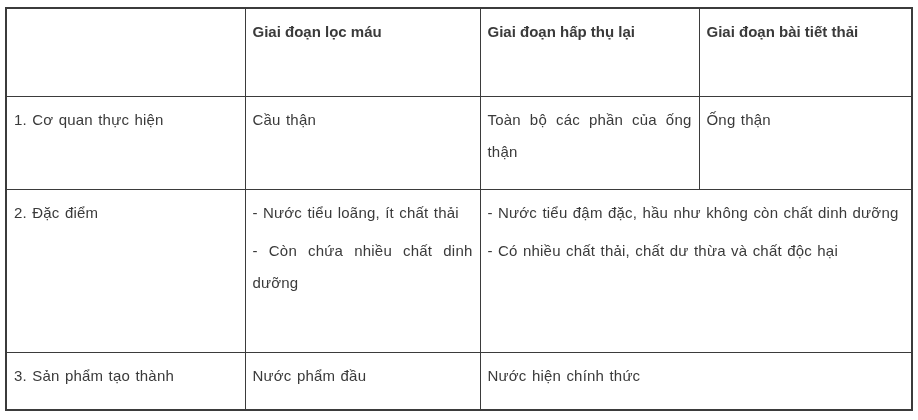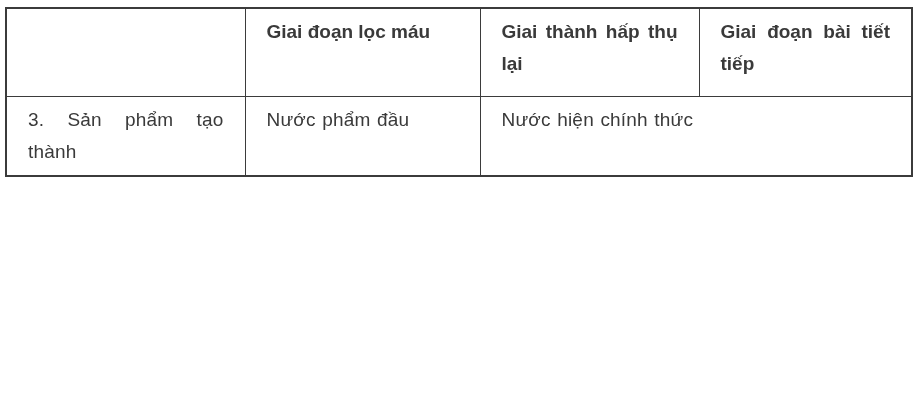--- a/index.html
+++ b/index.html
@@ -14,22 +14,22 @@
     border-collapse: collapse;
     table-layout: fixed;
     width: 906px;
     margin: 7px 0 0 5px;
     border: 2px solid #3b3b3b;
     font-family: "Liberation Sans", "DejaVu Sans", sans-serif;
   }
   table.stage-table td {
     border: 1px solid #3b3b3b;
     vertical-align: top;
-    padding: 7px 21px;
-    font-size: 19px;
+    padding: 7px 7px;
+    font-size: 15px;
     line-height: 32px;
     color: #3a3a3a;
     text-align: justify;
     letter-spacing: 0.2px;
     word-spacing: 1px;
     overflow: hidden;
   }
   table.stage-table tr.header-row td {
     font-weight: bold;
     letter-spacing: 0;
@@ -53,25 +53,42 @@
   <colgroup>
     <col style="width:239px">
     <col style="width:235px">
     <col style="width:219px">
     <col style="width:213px">
   </colgroup>
   <tbody>
     <tr class="header-row row-h">
       <td></td>
       <td>Giai đoạn lọc máu</td>
-      <td>Giai thành hấp thụ lại</td>
-      <td>Giai đoạn bài tiết tiếp</td>
+      <td>Giai đoạn hấp thụ lại</td>
+      <td>Giai đoạn bài tiết thải</td>
     </tr>
 
+    <tr class="row-1">
+      <td>1. Cơ quan thực hiện</td>
+      <td>Cầu thận</td>
+      <td>Toàn bộ các phần của ống thận</td>
+      <td>Ống thận</td>
+    </tr>
 
+    <tr class="row-2">
+      <td>2. Đặc điểm</td>
+      <td>
+        <p>- Nước tiểu loãng, ít chất thải</p>
+        <p>- Còn chứa nhiều chất dinh dưỡng</p>
+      </td>
+      <td colspan="2">
+        <p>- Nước tiểu đậm đặc, hầu như không còn chất dinh dưỡng</p>
+        <p>- Có nhiều chất thải, chất dư thừa và chất độc hại</p>
+      </td>
+    </tr>
 
     <tr class="row-3">
       <td>3. Sản phẩm tạo thành</td>
       <td>Nước phẩm đầu</td>
       <td colspan="2">Nước hiện chính thức</td>
     </tr>
   </tbody>
 </table>
 
 </body></html>

